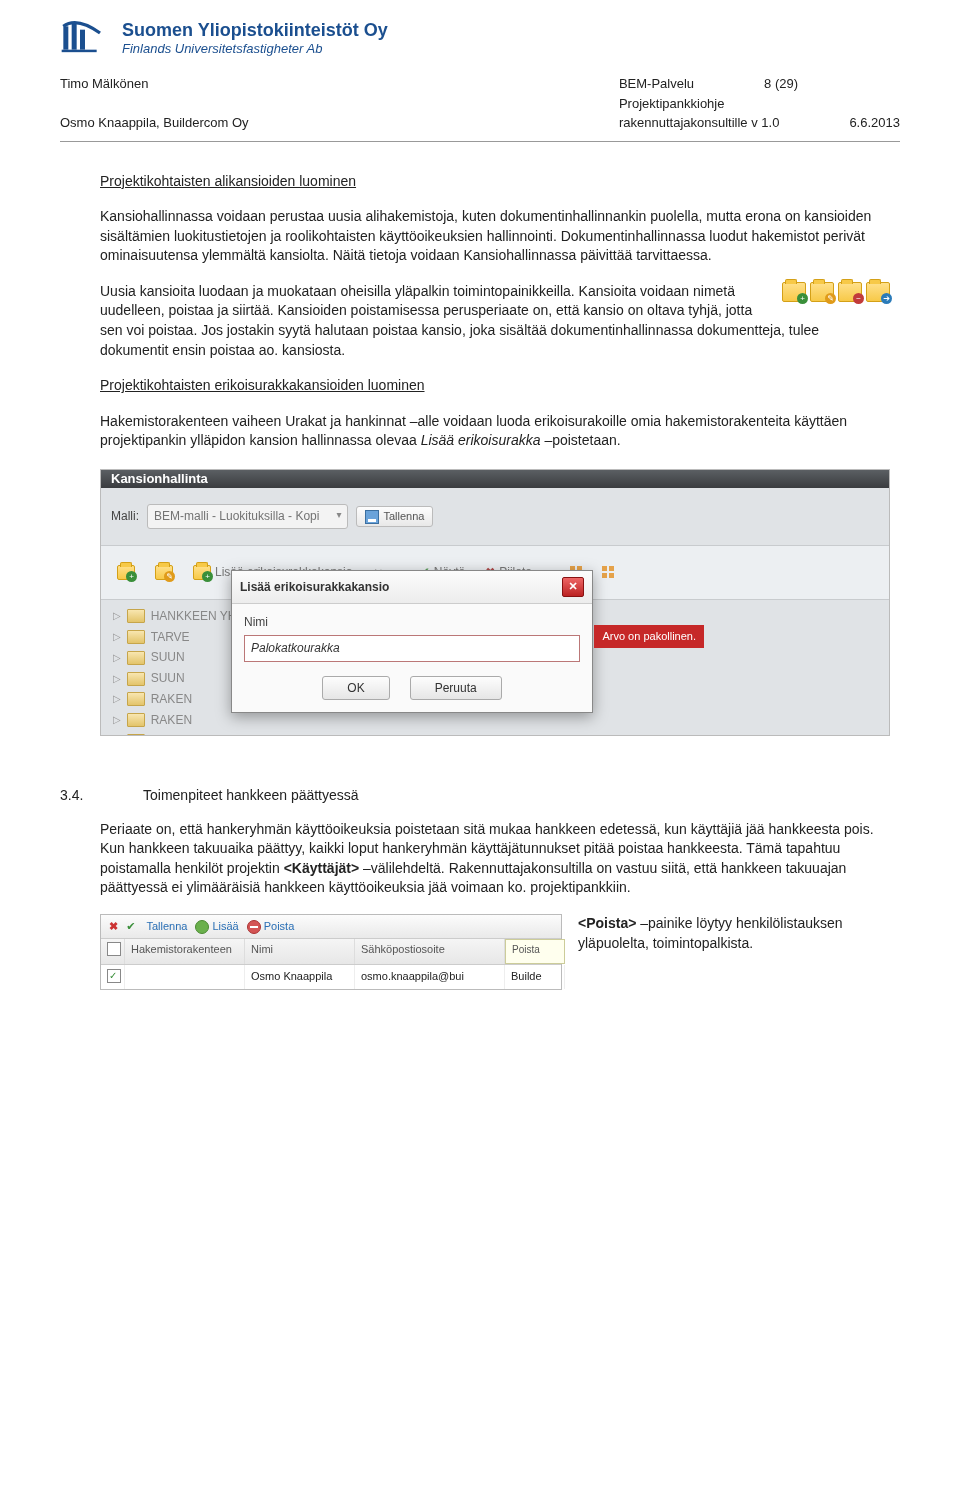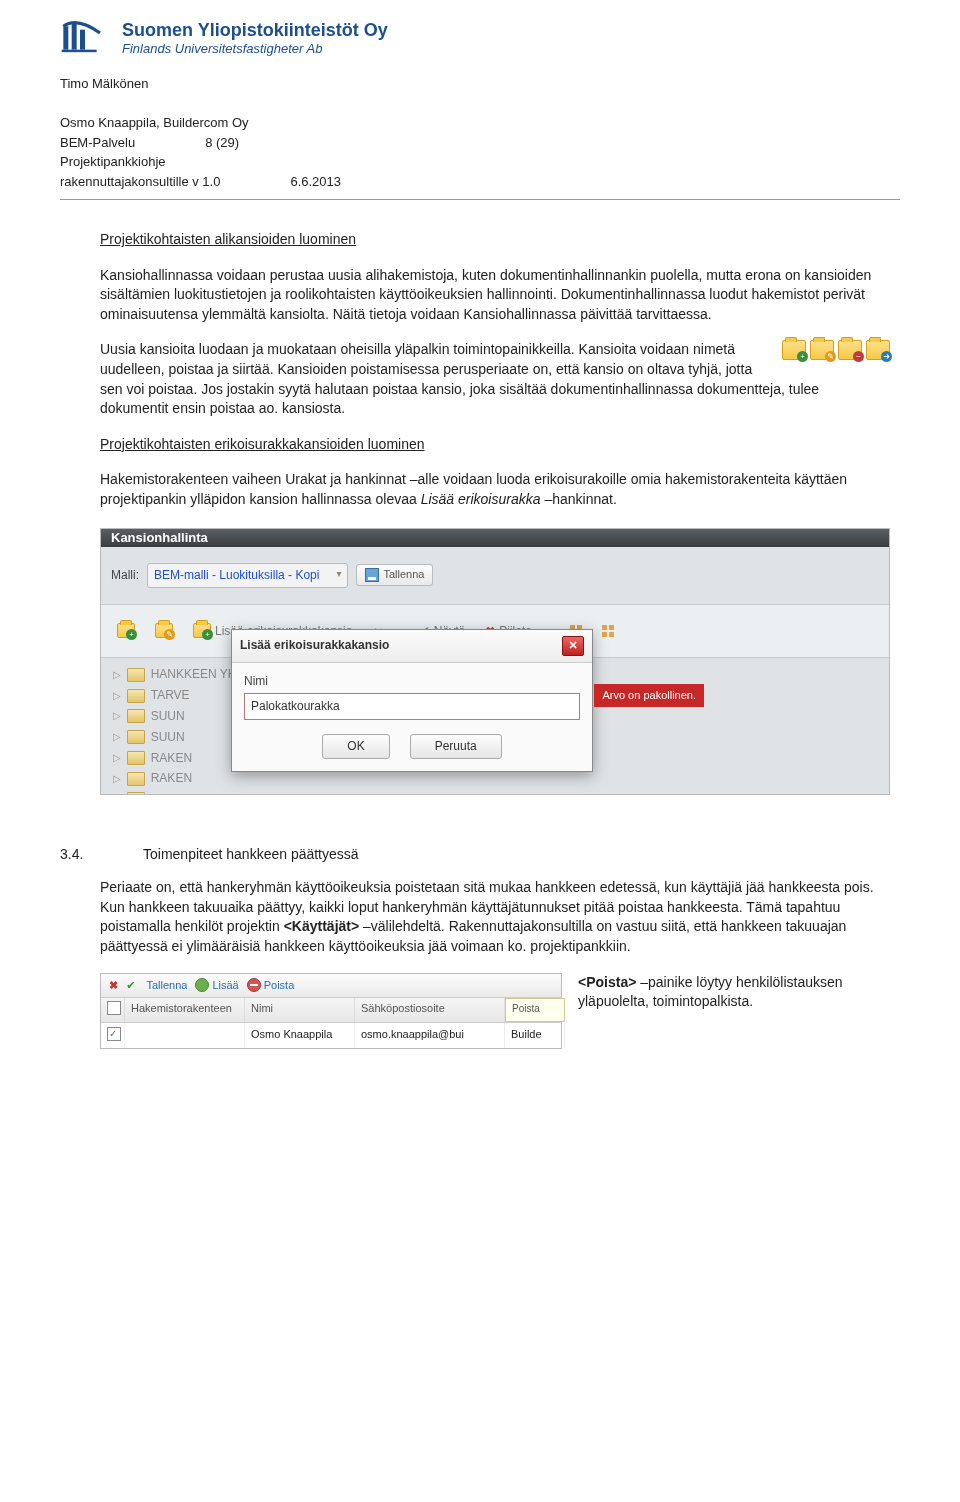--- a/index.html
+++ b/index.html
@@ -36,21 +36,20 @@
     font-size: 13px;
     font-style: italic;
   }
   .header-meta {
     display: flex;
     justify-content: space-between;
     border-bottom: 1px solid #999;
     padding-bottom: 8px;
     margin-bottom: 30px;
     font-size: 13px;
-    flex-direction: column;
   }
   .header-left { line-height: 1.5; }
   .header-right { text-align: left; line-height: 1.5; }
   .hr-row { display: flex; gap: 30px; }
   .hr-row .page-num { margin-left: 40px; }
   .content {
     margin-left: 40px;
     margin-right: 10px;
     line-height: 1.4;
   }
@@ -123,21 +122,21 @@
     align-items: center;
     gap: 8px;
     padding: 16px 10px;
   }
   .shot .malli-label { color: #444; }
   .shot .malli-select {
     background: #f3f3f3;
     border: 1px solid #bbb;
     border-radius: 3px;
     padding: 3px 28px 3px 6px;
-    color: #1d4ed8;
+    color: #737373;
     position: relative;
   }
   .shot .malli-select::after {
     content: '▾';
     position: absolute; right: 6px; top: 3px;
     color: #888;
     font-size: 10px;
   }
   .shot .btn-small {
     background: linear-gradient(#fdfdfd,#e8e8e8);
@@ -221,21 +220,21 @@
     background: linear-gradient(#e66,#b22);
     border: 1px solid #811;
     border-radius: 2px;
     color: #fff;
     font-size: 11px;
     text-align: center;
     line-height: 16px;
   }
   .dialog .d-body { padding: 10px 12px 4px 12px; }
   .dialog .d-label { font-size: 12px; color: #444; margin-bottom: 4px; }
-  .d-input-row { display: flex; align-items: center; }
+  .d-input-row { display: flex; align-items: center; font-style: italic; }
   .dialog .d-input {
     flex: 1;
     border: 1px solid #b77;
     background: #fff;
     padding: 4px 6px;
     font-size: 12px;
     color: #333;
   }
   .req-flag {
     background: #c62828;
@@ -363,21 +362,21 @@
         <span class="folder-icon">
             <span class="badge arrow">➔</span>
           </span>
       </span>
       <span>Uusia kansioita luodaan ja muokataan oheisilla yläpalkin toimintopainikkeilla. Kansioita voidaan nimetä uudelleen, poistaa ja siirtää. Kansioiden poistamisessa perusperiaate on, että kansio on oltava tyhjä, jotta sen voi poistaa. Jos jostakin syytä halutaan poistaa kansio, joka sisältää dokumentinhallinnassa dokumentteja, tulee dokumentit ensin poistaa ao. kansiosta.</span>
     </p>
 
     <p><span class="u">Projektikohtaisten erikoisurakkakansioiden luominen</span></p>
 
     <p>
-      <span>Hakemistorakenteen vaiheen Urakat ja hankinnat –alle voidaan luoda erikoisurakoille omia hakemistorakenteita käyttäen projektipankin ylläpidon kansion hallinnassa olevaa </span><em>Lisää erikoisurakka</em><span> –hankinnat.</span>
+      <span>Hakemistorakenteen vaiheen Urakat ja hankinnat –alle voidaan luoda erikoisurakoille omia hakemistorakenteita käyttäen projektipankin ylläpidon kansion hallinnassa olevaa </span><em>Lisää erikoisurakka</em><span> –poistetaan.</span>
     </p>
 
 
     <div class="shot shot1">
       <div class="titlebar">Kansionhallinta</div>
       <div class="row">
         <span class="malli-label">Malli:</span>
         <span class="malli-select">BEM-malli - Luokituksilla - Kopi</span>
         <span class="btn-small">
           <span class="disk-icon"></span>

